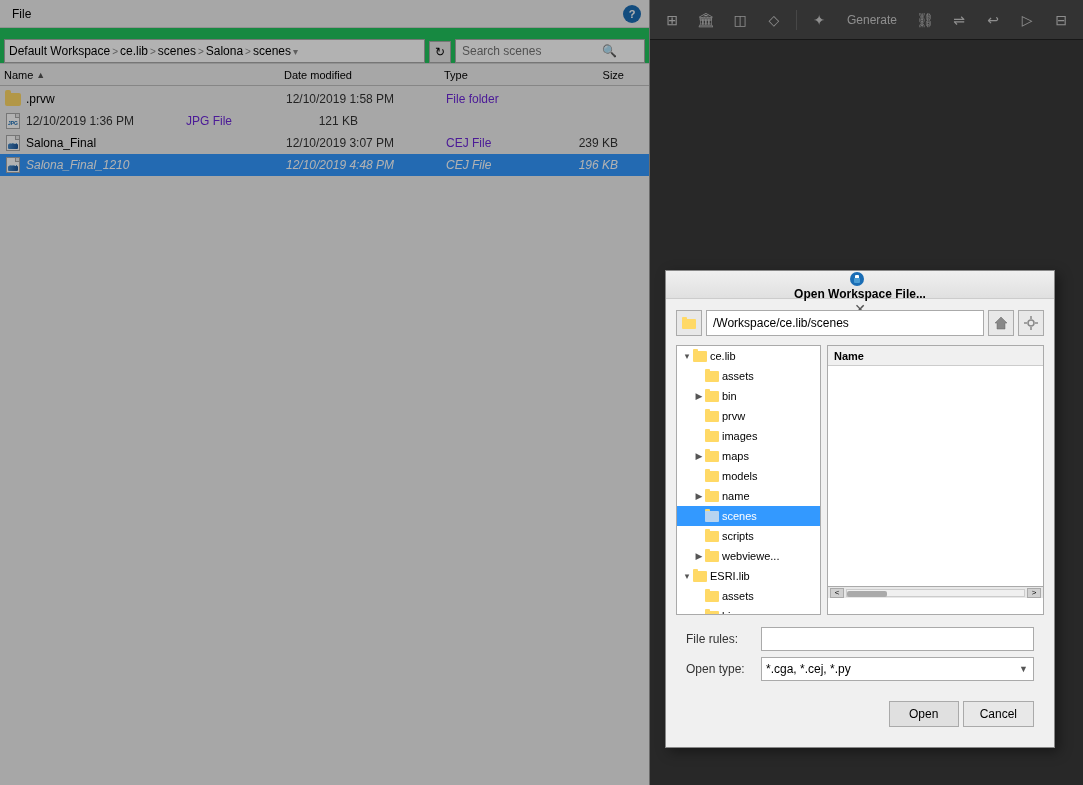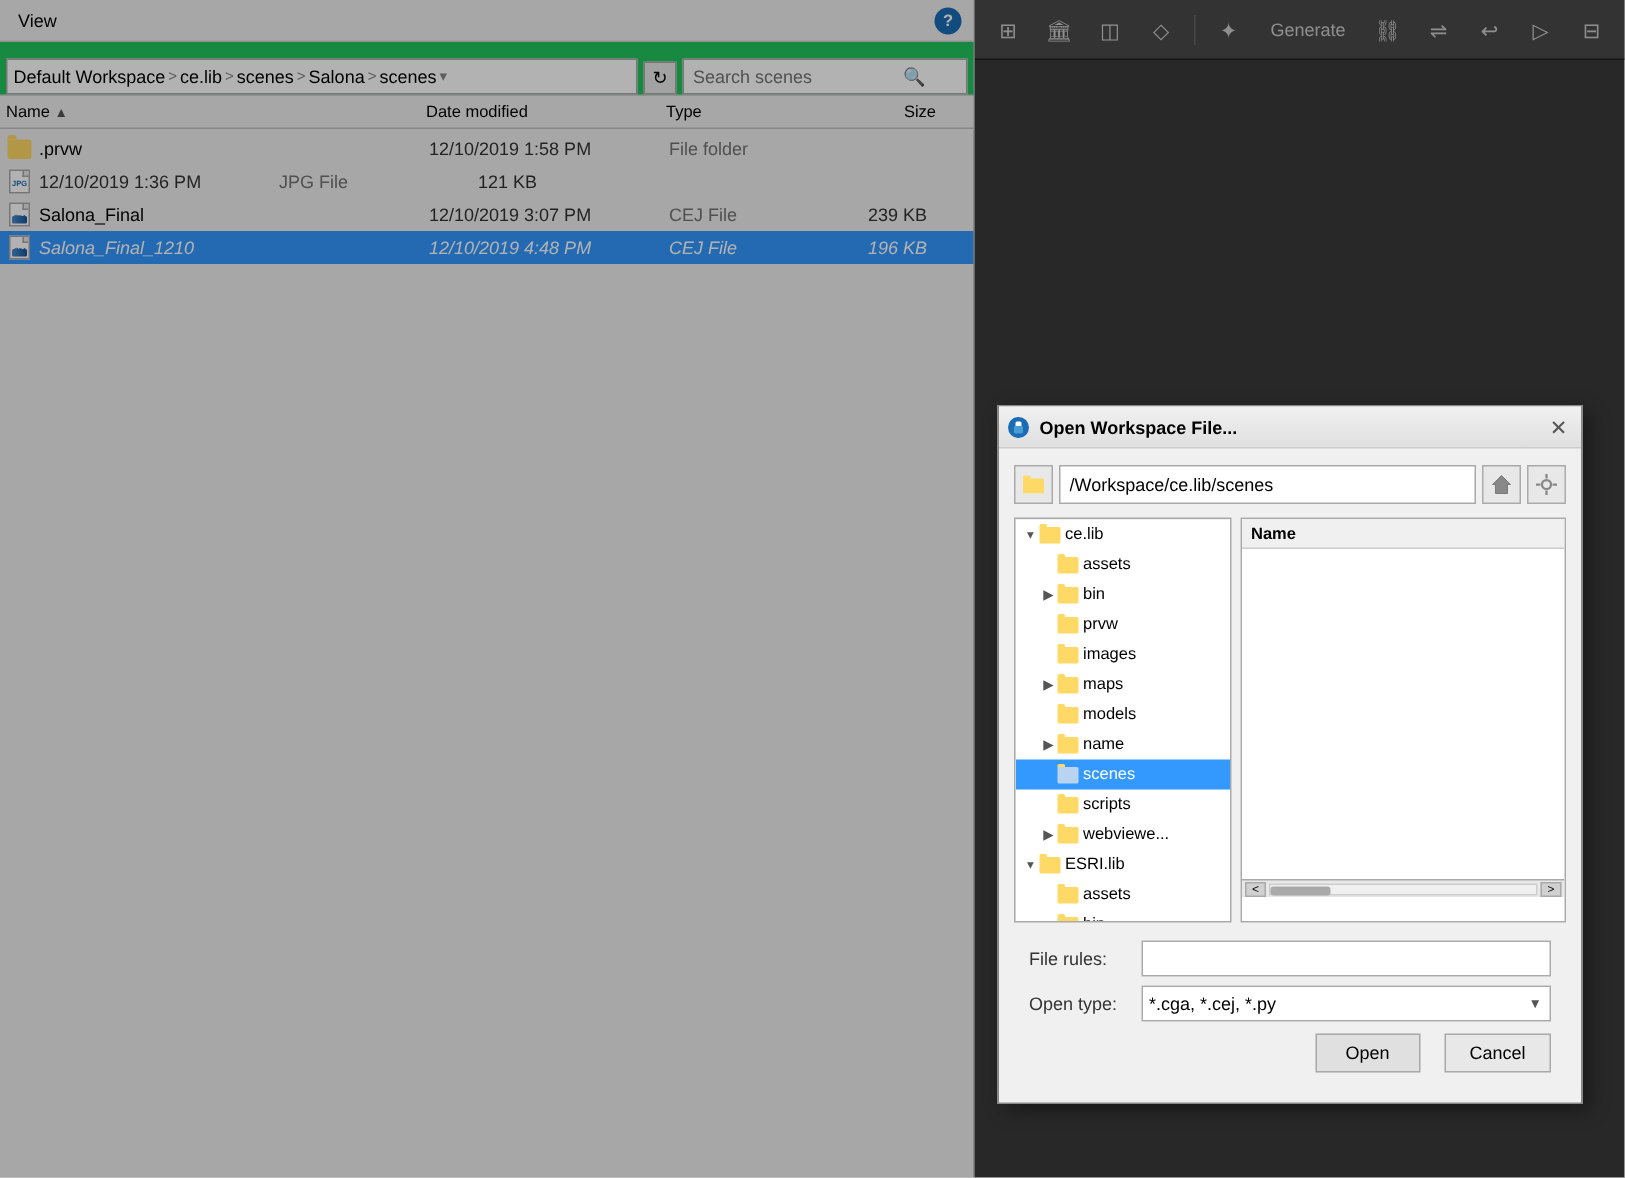--- a/index.html
+++ b/index.html
@@ -83,21 +83,21 @@
     .folder-icon { width: 16px; height: 13px; background: #ffd966; border-radius: 0 2px 2px 2px; position: relative; }
     .folder-icon::before { content: ''; position: absolute; top: -3px; left: 0; width: 6px; height: 3px; background: #ffd966; border-radius: 2px 2px 0 0; }
 
     .jpg-icon { width: 14px; height: 16px; background: white; border: 1px solid #aaa; position: relative; font-size: 6px; display: flex; align-items: flex-end; justify-content: center; padding-bottom: 1px; color: #1a6db5; font-weight: bold; }
     .jpg-icon::before { content: ''; position: absolute; top: 0; right: 0; width: 4px; height: 4px; background: #aaa; clip-path: polygon(0 0, 100% 100%, 100% 0); }
 
     .cej-icon { width: 14px; height: 16px; background: white; border: 1px solid #aaa; position: relative; font-size: 5px; display: flex; align-items: center; justify-content: center; overflow: hidden; }
 
     .file-name { width: 260px; font-size: 12px; overflow: hidden; text-overflow: ellipsis; white-space: nowrap; }
     .file-date { width: 160px; font-size: 12px; color: #333; }
-    .file-type { width: 100px; font-size: 12px; color: #737373; }
+    .file-type { width: 100px; font-size: 12px; color: #6d28d9; }
     .file-size { width: 80px; font-size: 12px; color: #333; text-align: right; padding-right: 8px; }
 
     
     .app-panel {
       position: absolute; top: 0; left: 650px; width: 433px; height: 785px;
       background: #3a3a3a;
     }
     .app-toolbar {
       height: 40px; background: #4a4a4a; display: flex; align-items: center;
       padding: 0 8px; gap: 6px; border-bottom: 1px solid #222;
@@ -119,21 +119,21 @@
       background: rgba(0,0,0,0.3); z-index: 100;
     }
     .modal {
       position: absolute; top: 270px; left: 665px; width: 390px;
       background: #f0f0f0; border: 1px solid #888; box-shadow: 4px 4px 12px rgba(0,0,0,0.4);
       z-index: 101;
     }
     .modal-titlebar {
       display: flex; align-items: center; height: 28px;
       background: linear-gradient(to bottom, #f0f0f0, #e0e0e0);
-      border-bottom: 1px solid #ccc; padding: 0 5px;
+      border-bottom: 1px solid #ccc; padding: 0 5px; flex-direction: column;
     }
     .modal-icon { width: 16px; height: 16px; margin-right: 6px; }
     .modal-title { font-size: 12px; font-weight: 600; color: #000; flex: 1; }
     .modal-close-x { width: 20px; height: 20px; display: flex; align-items: center; justify-content: center; cursor: pointer; font-size: 14px; color: #555; }
 
     .modal-body { padding: 10px; }
 
     .path-bar {
       display: flex; align-items: center; height: 28px; margin-bottom: 8px; gap: 4px;
     }
@@ -189,36 +189,36 @@
     .scroll-thumb { width: 40px; height: 6px; background: #aaa; border-radius: 2px; margin: 1px 0; }
 
     .modal-footer { padding: 4px 10px 10px; }
     .form-row { display: flex; align-items: center; margin-bottom: 6px; }
     .form-label { width: 75px; font-size: 12px; color: #333; }
     .form-input { flex: 1; height: 24px; border: 1px solid #aaa; padding: 0 6px; font-size: 12px; background: white; outline: none; }
     .form-select-arrow { position: relative; flex: 1; display: flex; }
     .form-select-arrow select { flex: 1; height: 24px; border: 1px solid #aaa; padding: 0 4px; font-size: 12px; background: white; appearance: none; cursor: pointer; }
     .form-select-arrow::after { content: '▼'; position: absolute; right: 6px; top: 50%; transform: translateY(-50%); font-size: 9px; pointer-events: none; color: #555; }
 
-    .modal-buttons { display: flex; justify-content: flex-end; gap: 16px; margin-top: 8px; }
+    .modal-buttons { display: flex; justify-content: flex-end; gap: 4px; margin-top: 20px; }
     .btn {
       height: 26px; min-width: 70px; border: 1px solid #aaa; background: #e8e8e8;
       font-size: 12px; cursor: pointer; padding: 0 16px;
     }
     .btn-primary { background: #e0e0e0; }
   </style>
 </head>
 <body>
 
 <div class="app-bg"></div>
 
 <div class="file-explorer">
 
   <div class="explorer-menubar">
-    <span class="menubar-item">View</span>
+    <span class="menubar-item">File</span>
     <div class="help-btn">?</div>
   </div>
 
   <div class="explorer-toolbar">
     <div class="breadcrumb-bar">
       <span>Default Workspace</span>
       <span class="breadcrumb-sep"> &gt; </span>
       <span>ce.lib</span>
       <span class="breadcrumb-sep"> &gt; </span>
       <span>scenes</span>

